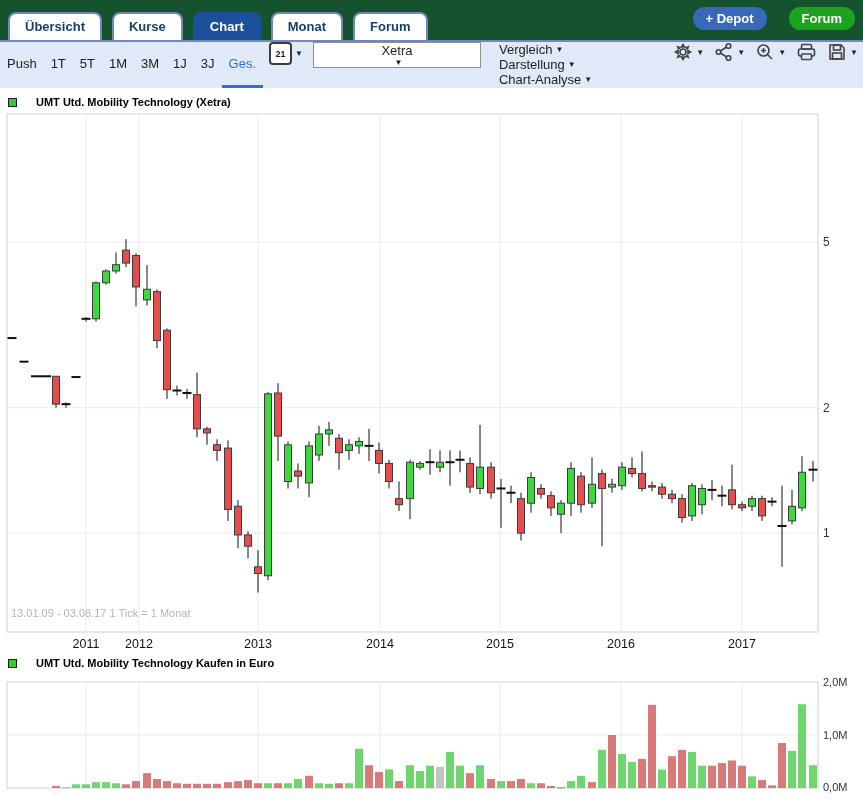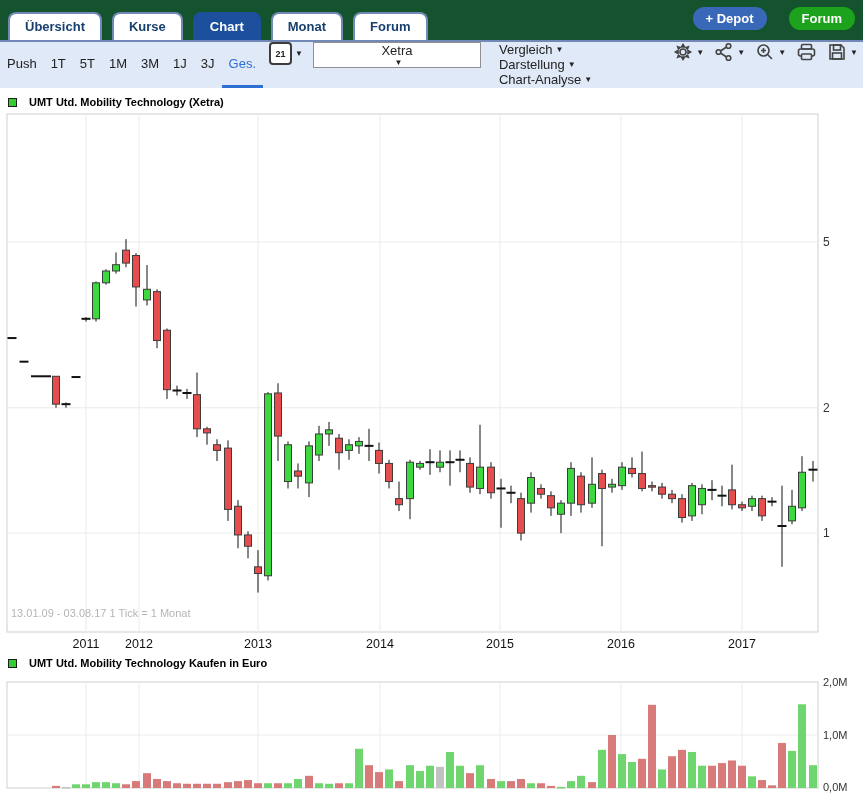--- a/index.html
+++ b/index.html
@@ -28,21 +28,21 @@
            font-size:9px;font-weight:bold;color:#222;background:#fff;}
   .dd{font-size:8px;color:#222;margin-left:3px;}
   .select{width:168px;height:26px;background:#fff;border:1px solid #909090;display:flex;align-items:center;
           justify-content:space-between;padding:0 7px;margin:0 10px 0 4px;cursor:pointer;box-sizing:border-box;flex-direction:column;}
   .menu{display:flex;align-items:center;margin:0 8px;cursor:pointer;white-space:nowrap;}
   .iconbtn{display:flex;align-items:center;margin:0 5px;cursor:pointer;}
   .iconbtn svg{display:block;}
 
   
   .chart-region{position:absolute;top:88px;left:0;right:0;bottom:0;background:#fff;}
-  .legend{position:absolute;left:8px;display:flex;align-items:center;gap:12px;font-size:11px;font-weight:bold;color:#000;}
+  .legend{position:absolute;left:8px;display:flex;align-items:center;gap:19px;font-size:11px;font-weight:bold;color:#000;}
   .legend-sq{width:9px;height:9px;background:#33cc33;border:1.5px solid #1d1d1d;box-sizing:border-box;}
   #chart-svg{position:absolute;top:0;left:0;}
 </style>
 </head>
 <body>
 
 <div id="app">
 
   <div class="tabbar">
     <div class="tabs" id="tabs">

